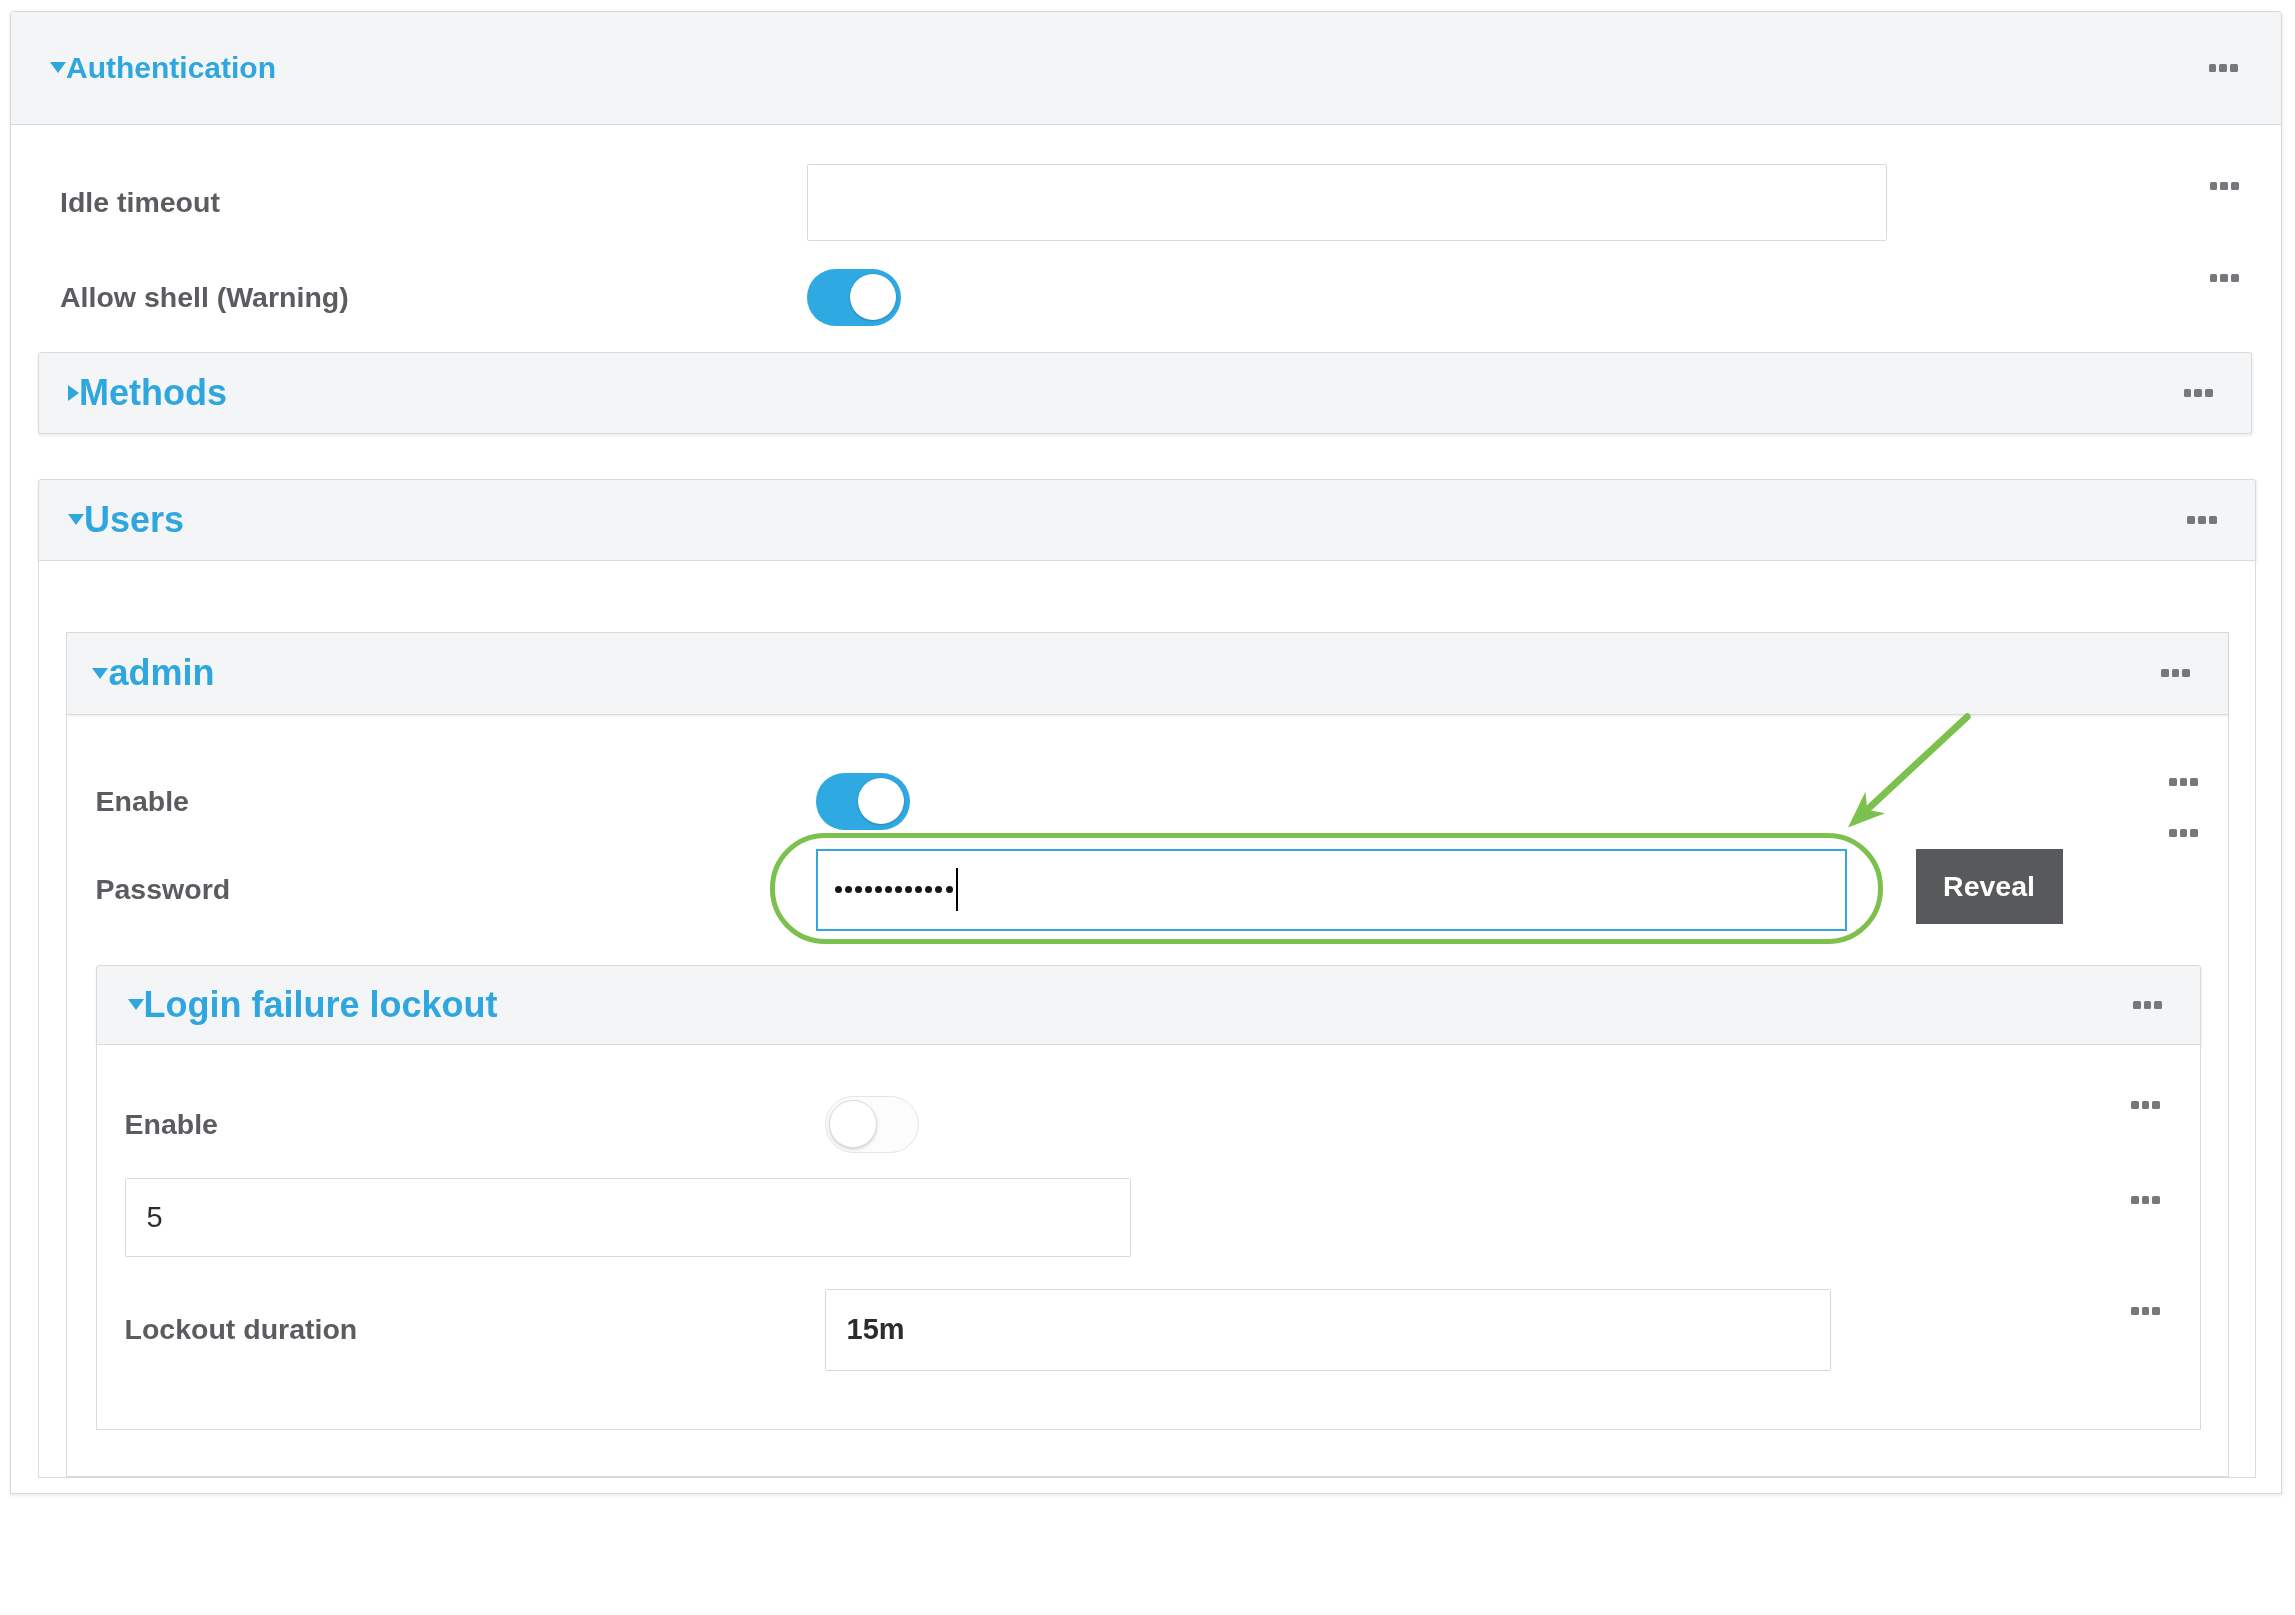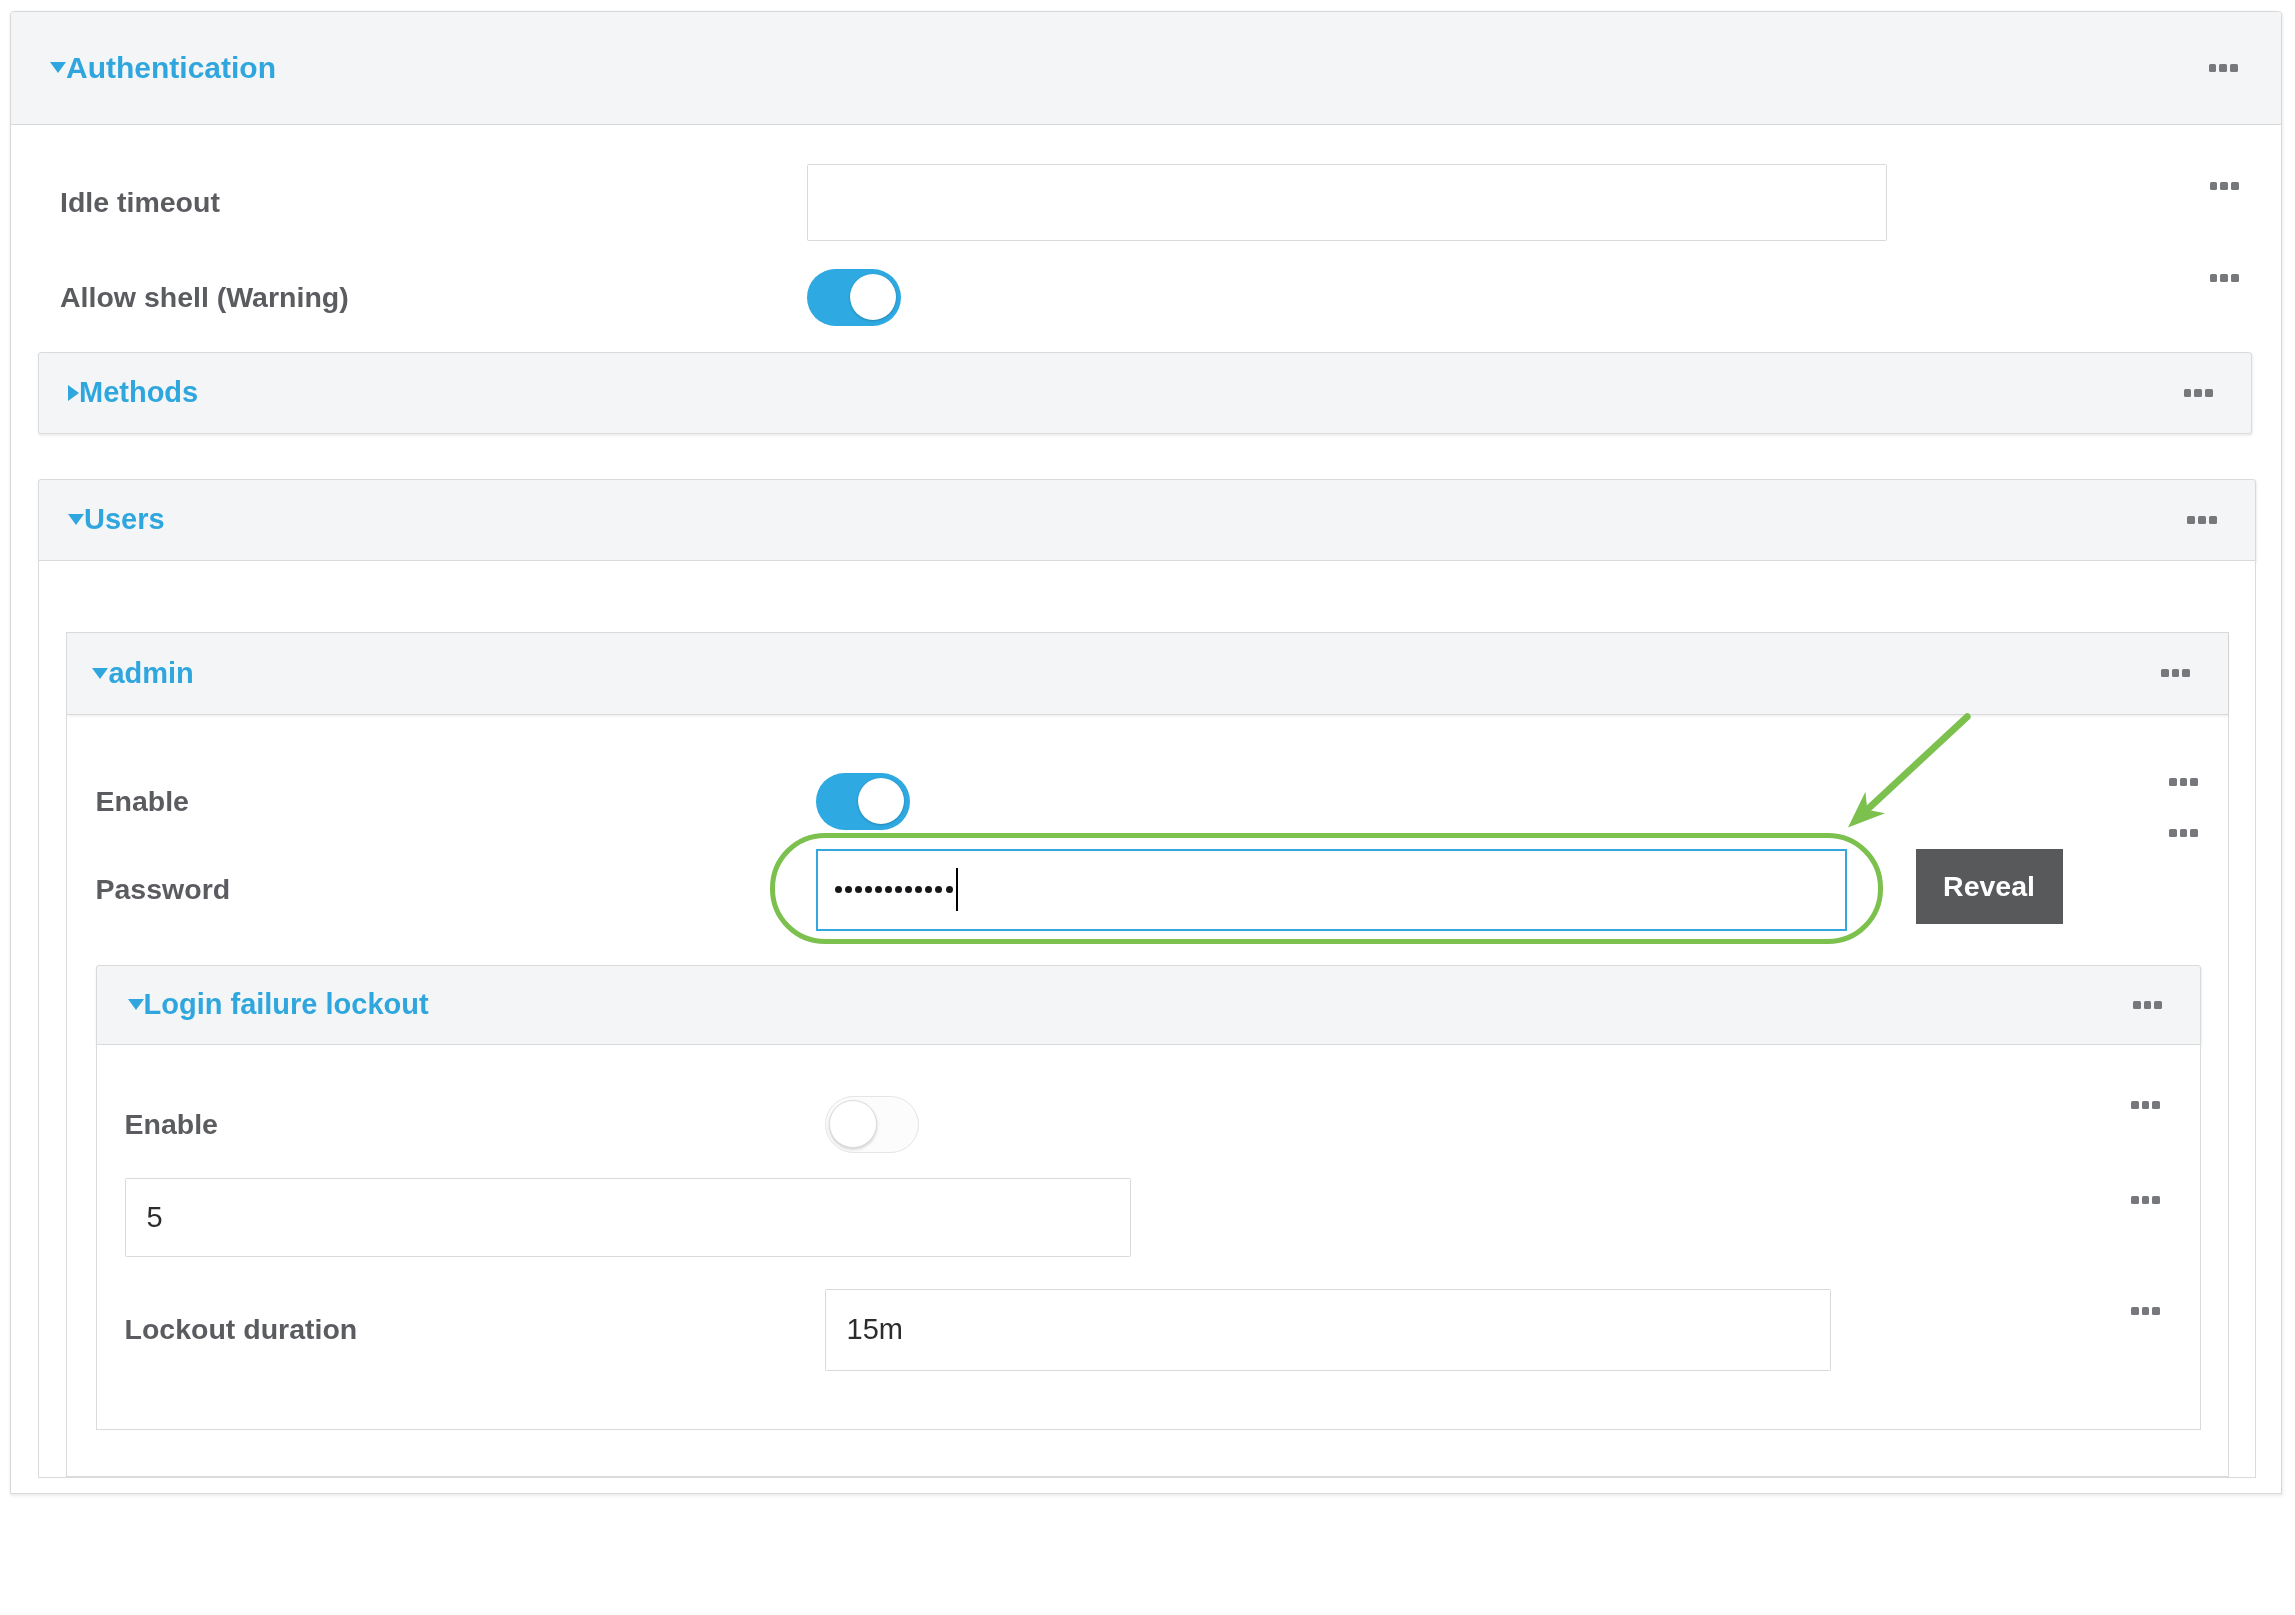--- a/index.html
+++ b/index.html
@@ -20,21 +20,21 @@
   .tri-right { width:0; height:0; border-top:8.5px solid transparent;
                border-bottom:8.5px solid transparent; border-left:11.6px solid #2fa7de; }
 
   .menu-dots { display:flex; gap:3.1px; margin-left:auto; background:none; border:none;
                cursor:pointer; padding:3.1px; }
   .menu-dots i { width:7.7px; height:7.7px; border-radius:1.5px; background:#77787b; }
 
   .bar { display:flex; align-items:center; height:82px; background:#f4f5f6;
          border:0.8px solid #d9dadb; border-radius:3.1px;
          box-shadow:0.8px 1.5px 2.3px rgba(0,0,0,.07); padding:0 35px 0 29px; }
-  .bar .hdr-title { font-size:29px; }
+  .bar .hdr-title { font-size:36px; }
 
   
   .body0 { background:#fff; padding:39px 0 15.4px 0; }
   .row { display:flex; align-items:center; }
   .row .label { font-size:28.5px; font-weight:700; color:#5b5c60; }
   .lvl0-row { padding:0 39px 0 49px;justify-content:center; }
   .lvl0-row .label { width:747px; }
   .row-input { height:77px; }
   .row-toggle { height:55px; }
   .dots-hi { align-self:flex-start; margin-top:15.4px; }
@@ -89,21 +89,21 @@
 
   
   .lockout-sec { margin-top:34px; }
   .lockout-sec > .bar { height:80px; border-radius:3.1px 3.1px 0 0; padding-left:31px; }
   .lockout-body { padding:52px 37px 58px 28px; }
   .lvl2-row .label { width:700px; }
   .lk-enable { margin-bottom:26px; }
   .lk-tries { height:79px; margin-bottom:32px; }
   .lk-tries input.txt { height:79px; }
   .lk-dur { height:82px; }
-  .lk-dur input.txt { height:82px; }
+  .lk-dur input.txt { height:82px;font-weight:bold; }
 </style>
 </head>
 <body>
 
 <div class="app">
   <div class="panel">
 
     <div class="hdr">
       <span class="tri-down"></span>
       <span class="hdr-title">Authentication</span>

